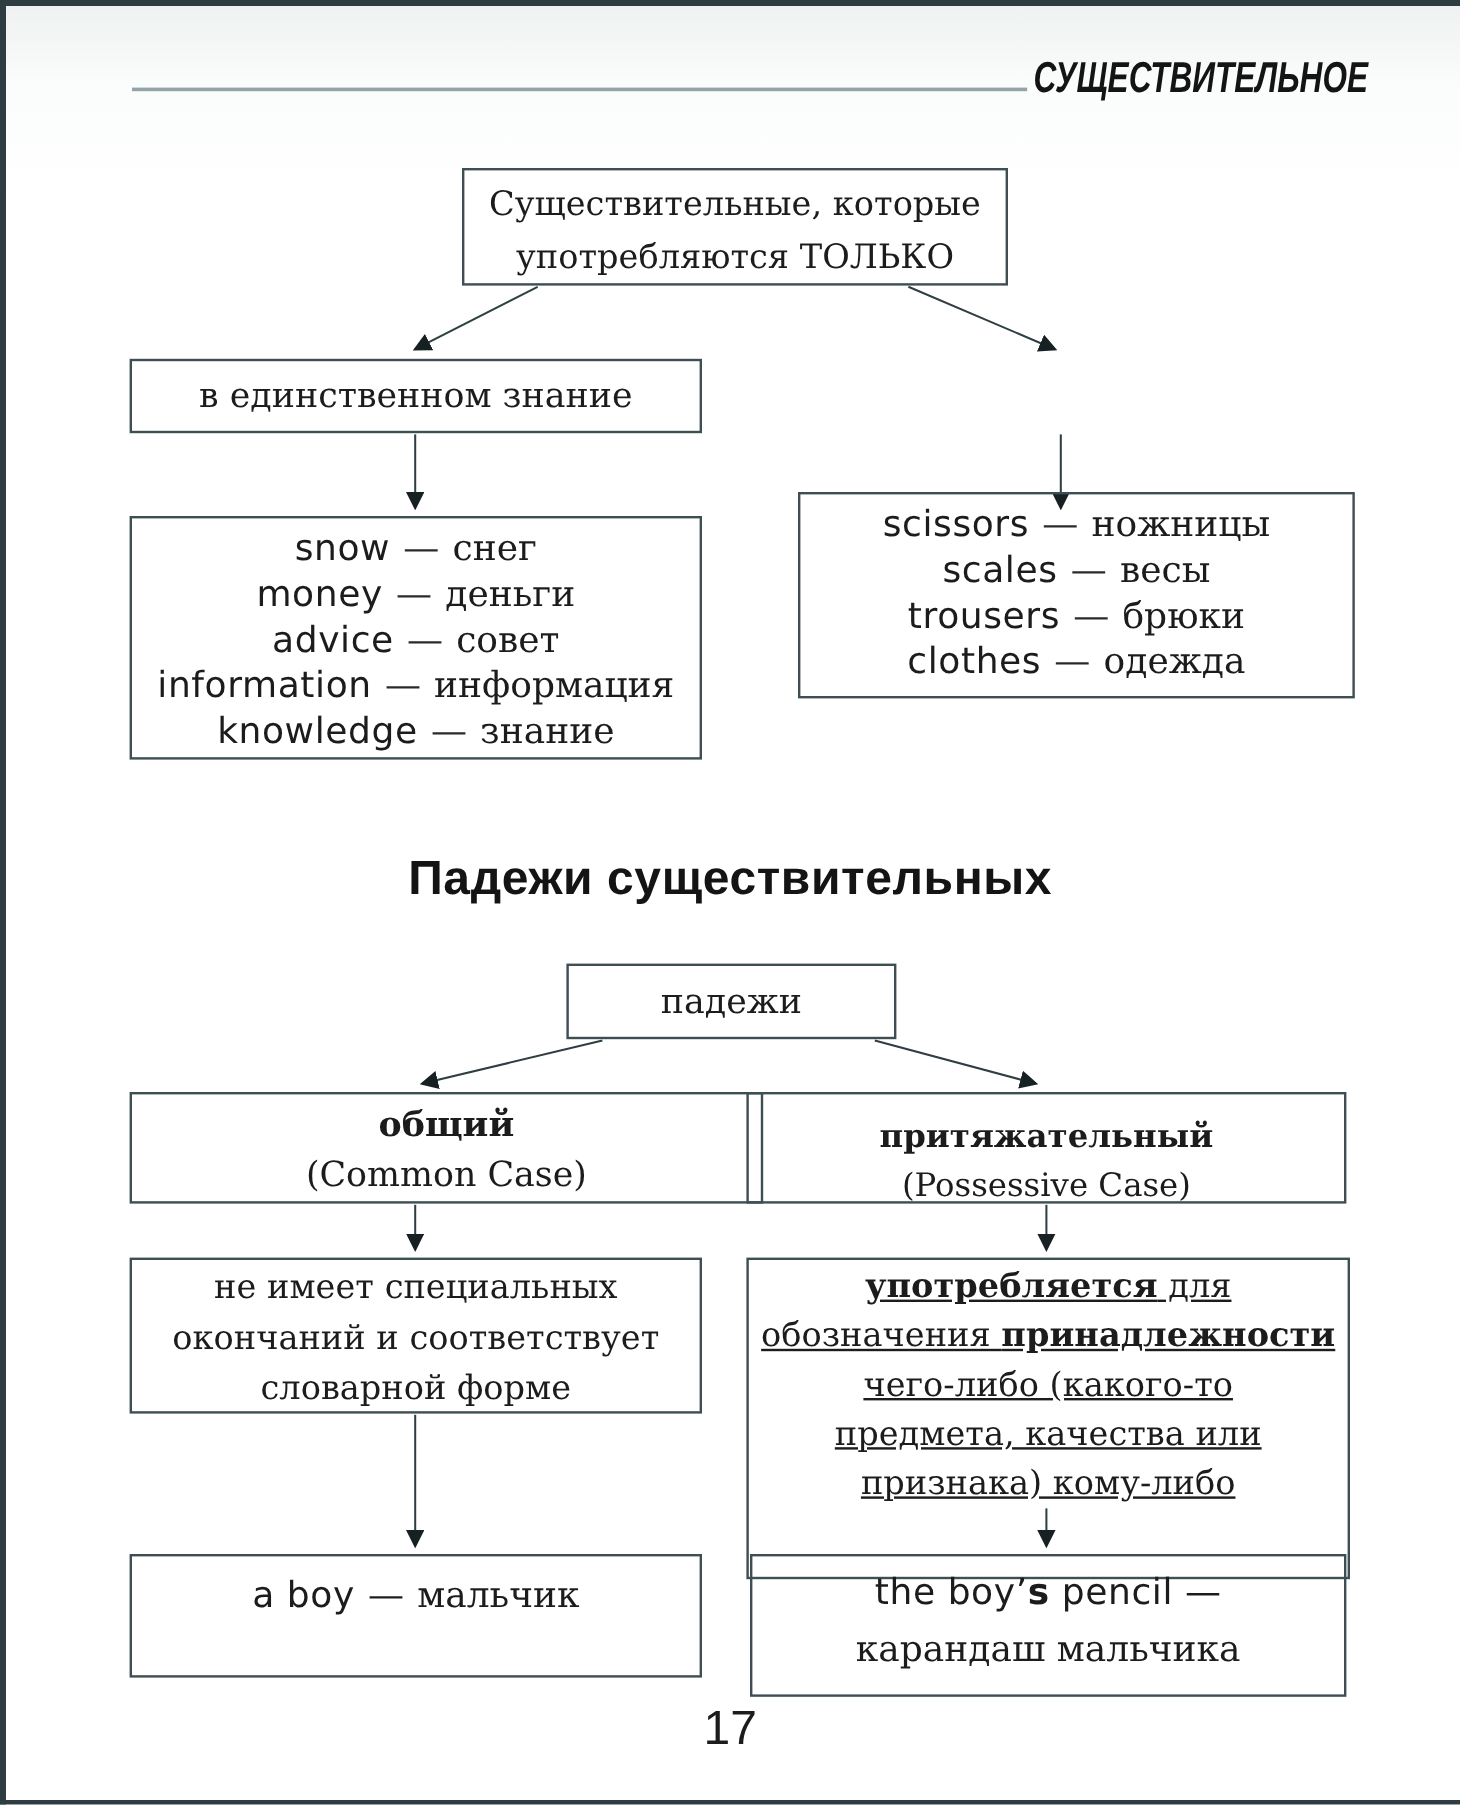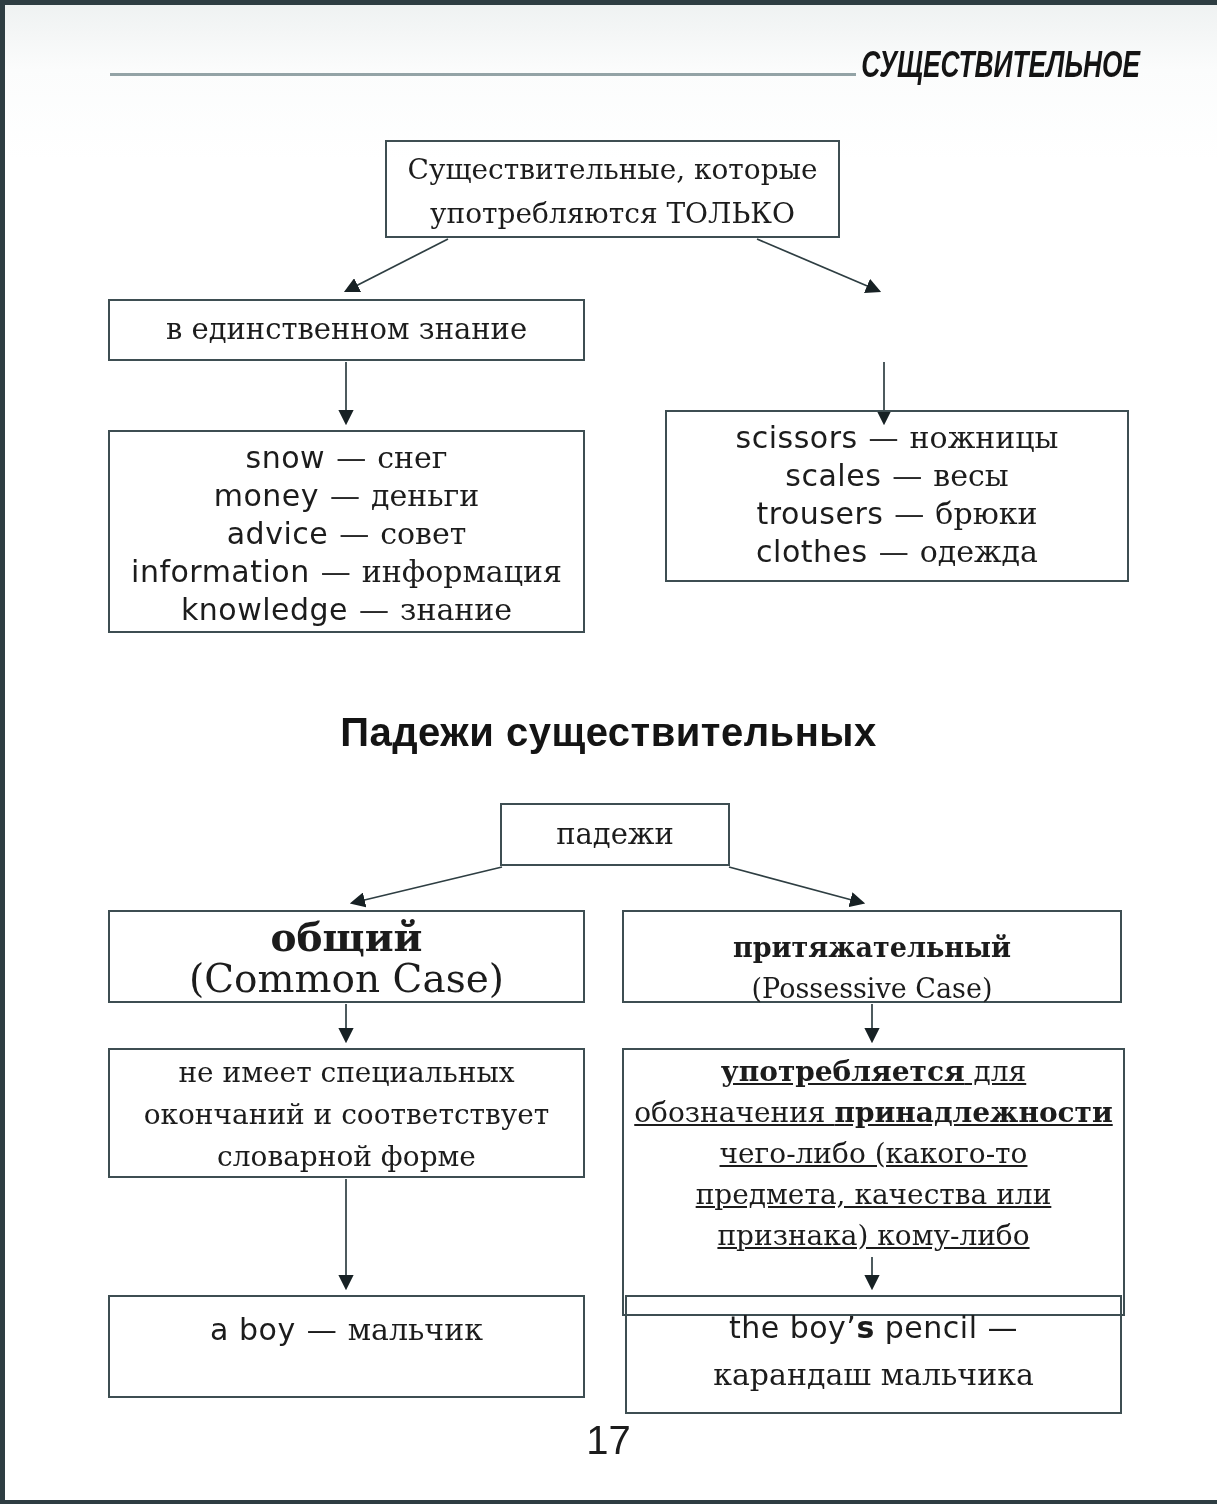--- a/index.html
+++ b/index.html
@@ -40,22 +40,22 @@
   .ex-row{font-size:30px;}
   .ex-row .en{font-family:"DejaVu Sans",sans-serif;font-size:30px;letter-spacing:0.5px;}
   .ex-row .dash{margin:0 11px;color:#2a2a2a;}
   
   #section-title{
     position:absolute;left:0;top:710px;width:1217px;text-align:center;
     font-family:"Liberation Sans",sans-serif;font-weight:bold;
     font-size:40px;letter-spacing:0.5px;color:#141414;
   }
   
-  #boxF{left:500px;top:803px;width:230px;height:63px;font-size:29px;line-height:58px;}
-  #boxG{left:108px;top:910px;width:477px;height:93px;font-size:39px;line-height:41px;padding-top:5px;}
+  #boxF{left:472px;top:803px;width:275px;height:63px;font-size:29px;line-height:58px;}
+  #boxG{left:108px;top:910px;width:528px;height:93px;font-size:29px;line-height:41px;padding-top:5px;}
   #boxH{left:622px;top:910px;width:500px;height:93px;font-size:27px;line-height:41px;padding-top:15px;}
   #boxI{left:108px;top:1048px;width:477px;height:130px;font-size:28px;line-height:42px;padding-top:2px;}
   #boxJ{left:622px;top:1048px;width:503px;height:268px;font-size:28px;line-height:41px;padding-top:1px;text-decoration:underline;}
   #boxK{left:108px;top:1295px;width:477px;height:103px;font-size:30px;padding-top:15px;}
   #boxL{left:625px;top:1295px;width:497px;height:119px;font-size:30px;line-height:47px;padding-top:7px;}
   #boxK .en,#boxL .sans{font-family:"DejaVu Sans",sans-serif;letter-spacing:0.5px;}
   #boxK .dash{margin:0 11px;}
   #page-number{
     position:absolute;left:0;top:1418px;width:1217px;text-align:center;
     font-family:"Liberation Sans",sans-serif;font-size:40px;color:#1c1c1c;

